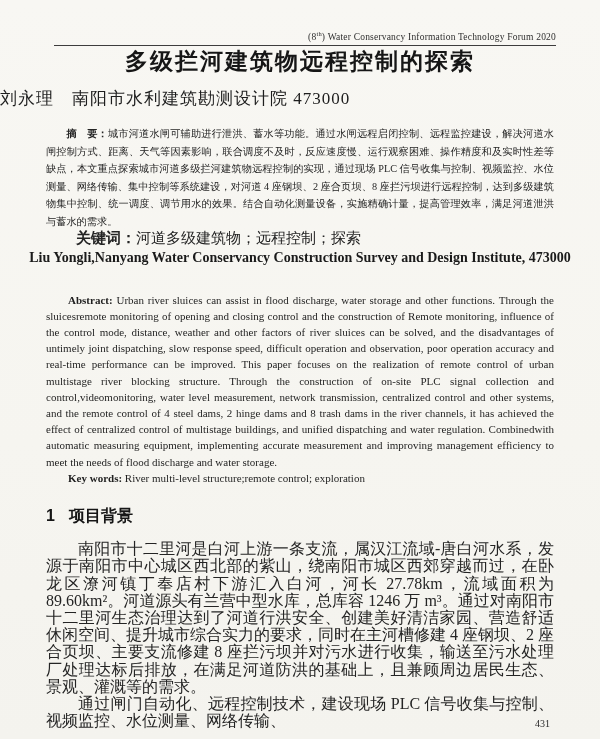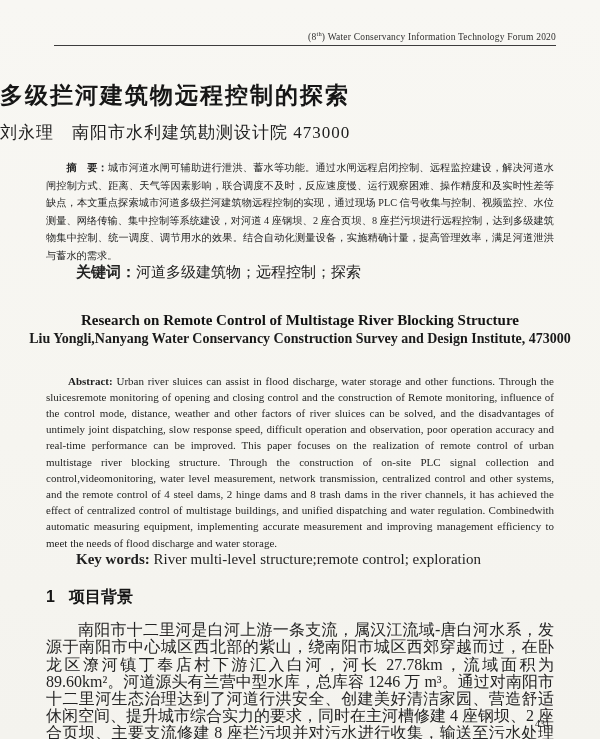--- a/index.html
+++ b/index.html
@@ -10,21 +10,21 @@
     color:#232323;
     font-family:"Liberation Serif","DejaVu Serif",serif;
   }
   .header{
     margin:0 44px 0 54px;padding-top:30px;padding-bottom:3px;
     border-bottom:1.5px solid #3d3d3d;
     text-align:right;font-size:9.5px;color:#2e2e2e;letter-spacing:.2px;
   }
   .header sup{font-size:6.5px;}
   .title-zh{
-    margin-top:34px;
+    text-align:center;
     font-family:"Liberation Sans","DejaVu Sans",sans-serif;
     font-size:23px;font-weight:bold;letter-spacing:2px;color:#161616;
   }
   .author-zh{
     margin-top:10px;text-align:left;font-size:17px;color:#1e1e1e;letter-spacing:1px;
   }
   .abs-zh{
     margin:15px 46px 0;font-size:10.2px;line-height:17.5px;
     text-align:justify;text-indent:2em;color:#242424;
   }
@@ -36,21 +36,21 @@
     margin-top:30px;text-align:center;font-weight:bold;font-size:15px;color:#141414;
   }
   .author-en{
     margin-top:2px;text-align:center;font-weight:bold;font-size:14px;color:#1a1a1a;
   }
   .abs-en{
     margin:26px 46px 0;font-size:11px;line-height:16.2px;
     text-align:justify;text-indent:2em;color:#1f1f1f;
   }
   .kw-en{
-    margin:0 46px;font-size:15px;line-height:16.2px;text-indent:2em;color:#1f1f1f;
+    margin:0 46px;font-size:11px;line-height:16.2px;text-indent:2em;color:#1f1f1f;
   }
   .sec-h{
     margin:20px 46px 0;font-family:"Liberation Sans","DejaVu Sans",sans-serif;
     font-size:16px;font-weight:bold;color:#161616;
   }
   .sec-h .sec-num{margin-right:14px;}
   .body-p{
     margin:13px 46px 0;font-size:16px;line-height:17.2px;
     text-align:justify;text-indent:2em;color:#242424;
   }
@@ -69,21 +69,20 @@
   </div>
 
   <div class="title-zh">多级拦河建筑物远程控制的探索</div>
 
   <div class="author-zh">刘永理　南阳市水利建筑勘测设计院 473000</div>
 
   <p class="abs-zh"><span class="b">摘　要：</span><span>城市河道水闸可辅助进行泄洪、蓄水等功能。通过水闸远程启闭控制、远程监控建设，解决河道水闸控制方式、距离、天气等因素影响，联合调度不及时，反应速度慢、运行观察困难、操作精度和及实时性差等缺点，本文重点探索城市河道多级拦河建筑物远程控制的实现，通过现场 PLC 信号收集与控制、视频监控、水位测量、网络传输、集中控制等系统建设，对河道 4 座钢坝、2 座合页坝、8 座拦污坝进行远程控制，达到多级建筑物集中控制、统一调度、调节用水的效果。结合自动化测量设备，实施精确计量，提高管理效率，满足河道泄洪与蓄水的需求。</span></p>
 
   <p class="kw-zh"><span class="b">关键词：</span><span>河道多级建筑物；远程控制；探索</span></p>
 
-  <div class="title-en">Research on Remote Control of Multistage River Blocking Structure</div>
 
   <div class="author-en">Liu Yongli,Nanyang Water Conservancy Construction Survey and Design Institute, 473000</div>
 
   <p class="abs-en"><span class="b">Abstract:</span><span> Urban river sluices can assist in flood discharge, water storage and other functions. Through the sluicesremote monitoring of opening and closing control and the construction of Remote monitoring, influence of the control mode, distance, weather and other factors of river sluices can be solved, and the disadvantages of untimely joint dispatching, slow response speed, difficult operation and observation, poor operation accuracy and real-time performance can be improved. This paper focuses on the realization of remote control of urban multistage river blocking structure. Through the construction of on-site PLC signal collection and control,videomonitoring, water level measurement, network transmission, centralized control and other systems, and the remote control of 4 steel dams, 2 hinge dams and 8 trash dams in the river channels, it has achieved the effect of centralized control of multistage buildings, and unified dispatching and water regulation. Combinedwith automatic measuring equipment, implementing accurate measurement and improving management efficiency to meet the needs of flood discharge and water storage.</span></p>
 
   <p class="kw-en"><span class="b">Key words:</span><span> River multi-level structure;remote control; exploration</span></p>
 
   <div class="sec-h"><span class="sec-num">1</span><span>项目背景</span></div>
 
   <p class="body-p">南阳市十二里河是白河上游一条支流，属汉江流域-唐白河水系，发源于南阳市中心城区西北部的紫山，绕南阳市城区西郊穿越而过，在卧龙区潦河镇丁奉店村下游汇入白河，河长 27.78km，流域面积为 89.60km²。河道源头有兰营中型水库，总库容 1246 万 m³。通过对南阳市十二里河生态治理达到了河道行洪安全、创建美好清洁家园、营造舒适休闲空间、提升城市综合实力的要求，同时在主河槽修建 4 座钢坝、2 座合页坝、主要支流修建 8 座拦污坝并对污水进行收集，输送至污水处理厂处理达标后排放，在满足河道防洪的基础上，且兼顾周边居民生态、景观、灌溉等的需求。</p>

